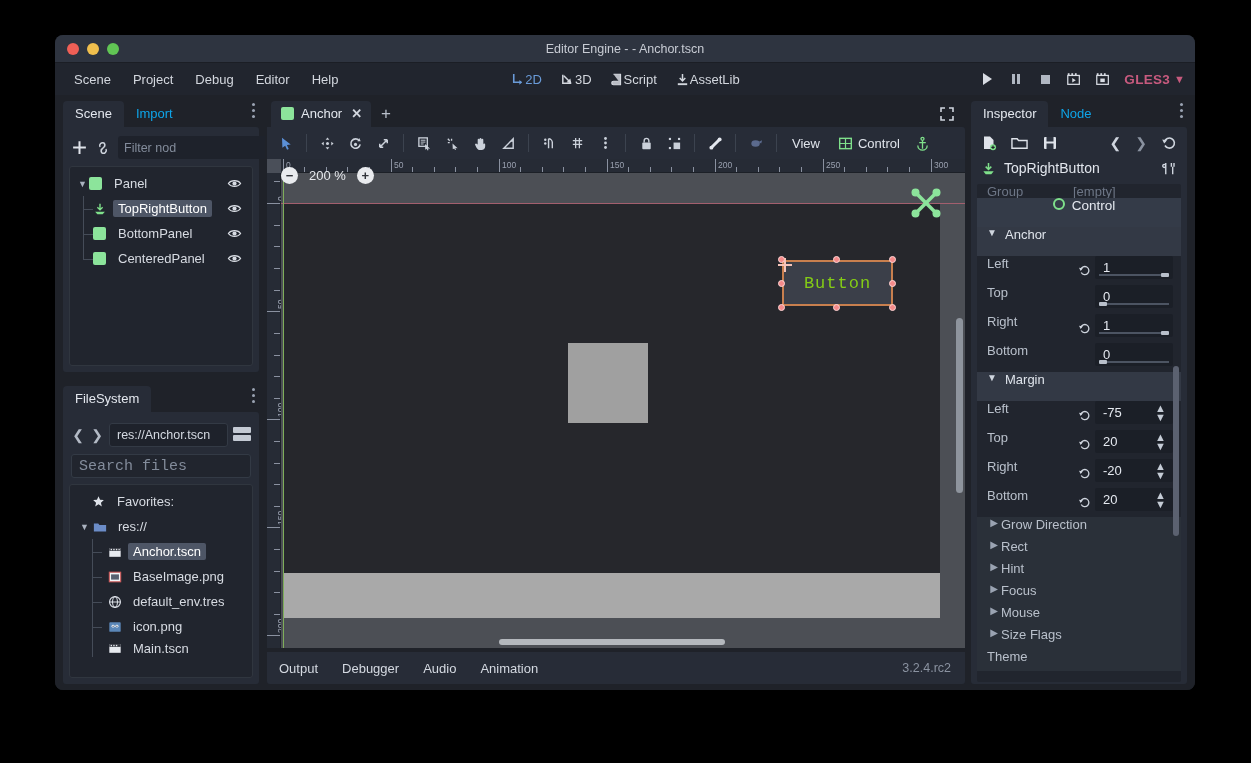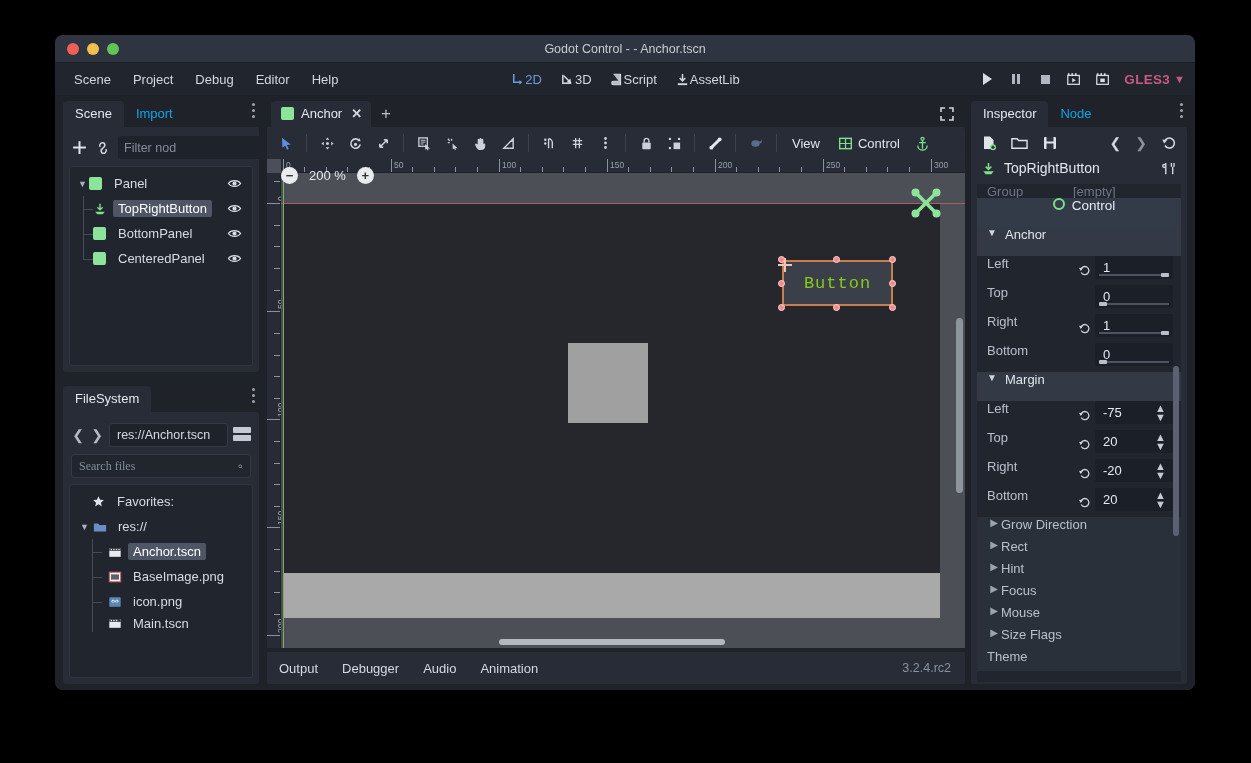--- a/index.html
+++ b/index.html
@@ -107,21 +107,21 @@
   .path-box {
     flex:1; height:24px; background:#1e222b; border:1px solid #333a45; border-radius:3px;
     display:flex; align-items:center; padding:0 7px; font-size:12.5px; color:#d4d9e1;
   }
   .split-ico { width:18px; height:16px; display:flex; flex-direction:column; gap:2px;}
   .split-ico i { display:block; height:6px; background:#c4cad4; border-radius:1px;}
   .search-box {
     height:24px; background:#21252e; border:1px solid #333a45; border-radius:3px;
     display:flex; align-items:center; padding:0 7px; margin: 2px 2px 6px 2px; gap:4px;
   }
-  .search-box input { flex:1; background:transparent; border:0; outline:0; font-size:12px; color:#b6bcc7; font-family:Liberation Serif, serif;}
+  .search-box input { flex:1; background:transparent; border:0; outline:0; font-size:15px; color:#b6bcc7; font-family:Liberation Mono, monospace;}
   .search-box input::placeholder { color:#838c9b;}
   .fs-tree { background:#21252e; border:1px solid #30363f; border-radius:3px; flex:1; padding:4px 2px; overflow:hidden; position:relative;}
   .frow { display:flex; align-items:center; height:25px; font-size:13px; color:#d7dbe2; padding-left:6px; position:relative;}
   .frow .lbl { padding:1px 5px; border-radius:2px;}
   .frow.sel .lbl { background:#4e5666; color:#fff;}
   .frow.ind1 { padding-left:18px;}
   .frow.ind2 { padding-left:34px;}
   .fico { width:17px; margin-right:5px; display:flex; align-items:center; justify-content:center;}
 
   
@@ -235,21 +235,21 @@
 
 <div id="root">
   <div class="window">
 
     <div class="titlebar">
       <div class="traffic">
         <span class="dot red"></span>
         <span class="dot yellow"></span>
         <span class="dot green"></span>
       </div>
-      <div class="title-text">Godot Control -  - Anchor.tscn</div>
+      <div class="title-text">Editor Engine -  - Anchor.tscn</div>
     </div>
 
     <div class="menubar">
       <div class="menu-left">
         <div class="menu-item">Scene</div>
         <div class="menu-item">Project</div>
         <div class="menu-item">Debug</div>
         <div class="menu-item">Editor</div>
         <div class="menu-item">Help</div>
       </div>
@@ -488,20 +488,32 @@
                 <span class="thoriz" style="left:20px"></span>
                 <span class="fico">
                   <svg width="14" height="14" viewBox="0 0 16 16">
                       <rect x="1.5" y="2.5" width="13" height="11" fill="#f3f4f6" stroke="#d05a5a" stroke-width="1.2"></rect>
                       <rect x="3.5" y="5" width="9" height="6" fill="#586070"></rect>
                     </svg>
                 </span>
                 <span class="lbl">BaseImage.png</span>
               </div>
 
+              <div class="frow ind2">
+                <span class="tguide" style="left:20px"></span>
+                <span class="thoriz" style="left:20px"></span>
+                <span class="fico">
+                  <svg width="14" height="14" viewBox="0 0 16 16">
+                      <circle cx="8" cy="8" r="6.2" fill="none" stroke="#e2e6ed" stroke-width="1.3"></circle>
+                      <ellipse cx="8" cy="8" rx="2.8" ry="6.2" fill="none" stroke="#e2e6ed" stroke-width="1.1"></ellipse>
+                      <path d="M2 8 H14" stroke="#e2e6ed" stroke-width="1.1"></path>
+                    </svg>
+                </span>
+                <span class="lbl">default_env.tres</span>
+              </div>
 
               <div class="frow ind2">
                 <span class="tguide" style="left:20px"></span>
                 <span class="thoriz" style="left:20px"></span>
                 <span class="fico">
                   <svg width="14" height="14" viewBox="0 0 16 16">
                       <rect x="1.5" y="2.5" width="13" height="11" fill="#5b87b8" rx="1"></rect>
                       <circle cx="5.8" cy="7" r="1.7" fill="#fff"></circle>
                       <circle cx="10.2" cy="7" r="1.7" fill="#fff"></circle>
                       <circle cx="5.8" cy="7.2" r=".8" fill="#3a4a66"></circle>

